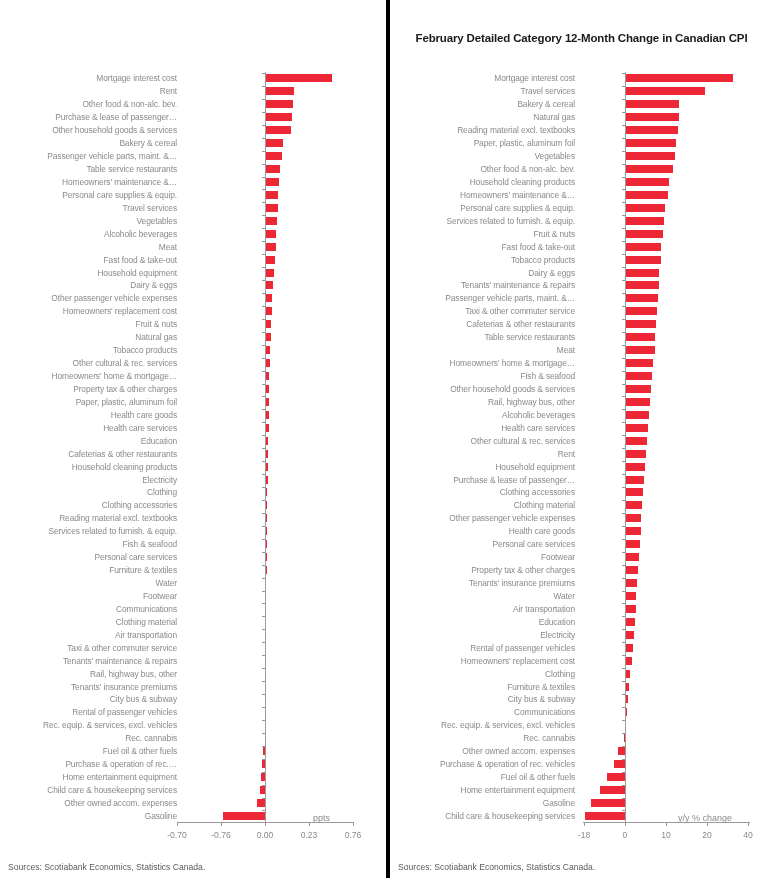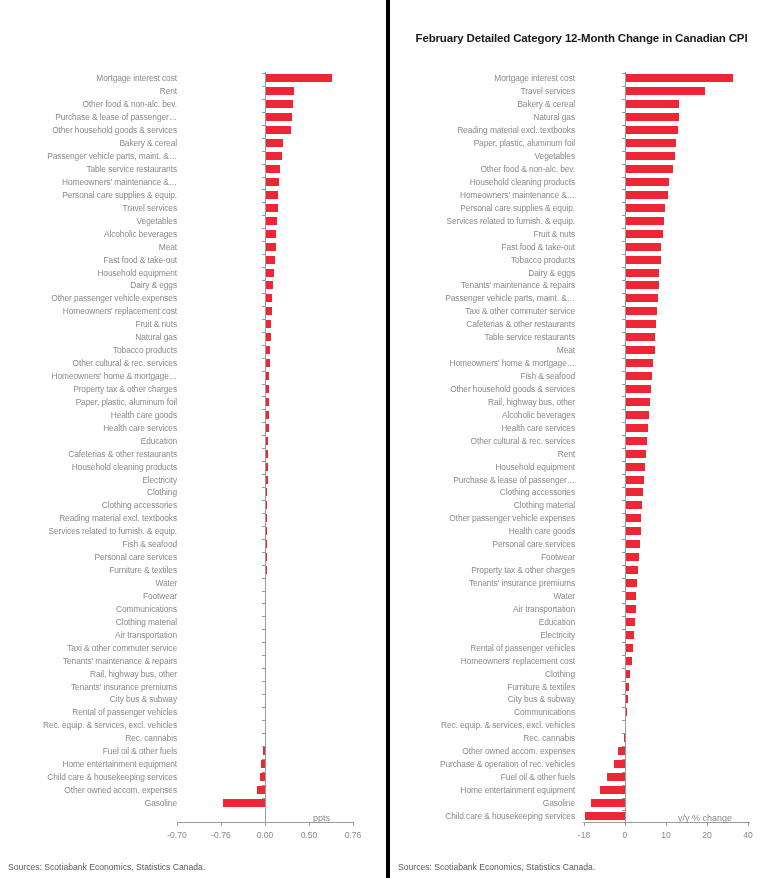--- a/index.html
+++ b/index.html
@@ -390,20 +390,25 @@
           </div>
           <div class="row" style="height: 12.95px;">
             <div class="cat-label" style="right: 209px;">Rec. cannabis</div>
             <div class="tick-mark" style="left: 262px; top: 1px;"></div>
             <div class="bar" title="Rec. cannabis: 0.002" style="height: 8px; width: 0.6px; left: 265px;"></div>
           </div>
           <div class="row" style="height: 12.95px;">
             <div class="cat-label" style="right: 209px;">Fuel oil &amp; other fuels</div>
             <div class="tick-mark" style="left: 262px; top: 1px;"></div>
             <div class="bar" title="Fuel oil &amp; other fuels: -0.02" style="height: 8px; width: 1.76px; left: 263.24px;"></div>
+          </div>
+          <div class="row" style="height: 12.95px;">
+            <div class="cat-label" style="right: 209px;">Purchase &amp; operation of rec.…</div>
+            <div class="tick-mark" style="left: 262px; top: 1px;"></div>
+            <div class="bar" title="Purchase &amp; operation of rec.…: -0.03" style="height: 8px; width: 2.64px; left: 262.36px;"></div>
           </div>
           <div class="row" style="height: 12.95px;">
             <div class="cat-label" style="right: 209px;">Home entertainment equipment</div>
             <div class="tick-mark" style="left: 262px; top: 1px;"></div>
             <div class="bar" title="Home entertainment equipment: -0.05" style="height: 8px; width: 4.4px; left: 260.6px;"></div>
           </div>
           <div class="row" style="height: 12.95px;">
             <div class="cat-label" style="right: 209px;">Child care &amp; housekeeping services</div>
             <div class="tick-mark" style="left: 262px; top: 1px;"></div>
             <div class="bar" title="Child care &amp; housekeeping services: -0.06" style="height: 8px; width: 5.28px; left: 259.72px;"></div>
@@ -421,21 +426,21 @@
         </div>
         <div class="zero-line" style="left: 265px; top: 2px; height: 751.1px;"></div>
         <div class="axis-line" style="left: 178px; width: 175px; top: 752px;"></div>
         <div class="axis-tick" style="left: 177px; top: 752px;"></div>
         <div class="axis-label" style="left: 177px; top: 760px;">-0.70</div>
         <div class="axis-tick" style="left: 221px; top: 752px;"></div>
         <div class="axis-label" style="left: 221px; top: 760px;">-0.76</div>
         <div class="axis-tick" style="left: 265px; top: 752px;"></div>
         <div class="axis-label" style="left: 265px; top: 760px;">0.00</div>
         <div class="axis-tick" style="left: 309px; top: 752px;"></div>
-        <div class="axis-label" style="left: 309px; top: 760px;">0.50</div>
+        <div class="axis-label" style="left: 309px; top: 760px;">0.23</div>
         <div class="axis-tick" style="left: 353px; top: 752px;"></div>
         <div class="axis-label" style="left: 353px; top: 760px;">0.76</div>
         <div class="units-label" style="left: 313px; top: 743px;">ppts</div>
       </div>
     <div class="source-note">Sources: Scotiabank Economics, Statistics Canada.</div>
   </div>
 
   <div class="panel" id="panel-right">
     <div class="chart-title">February Detailed Category 12-Month Change in Canadian CPI</div>
     <div class="plot" id="plot-right">

